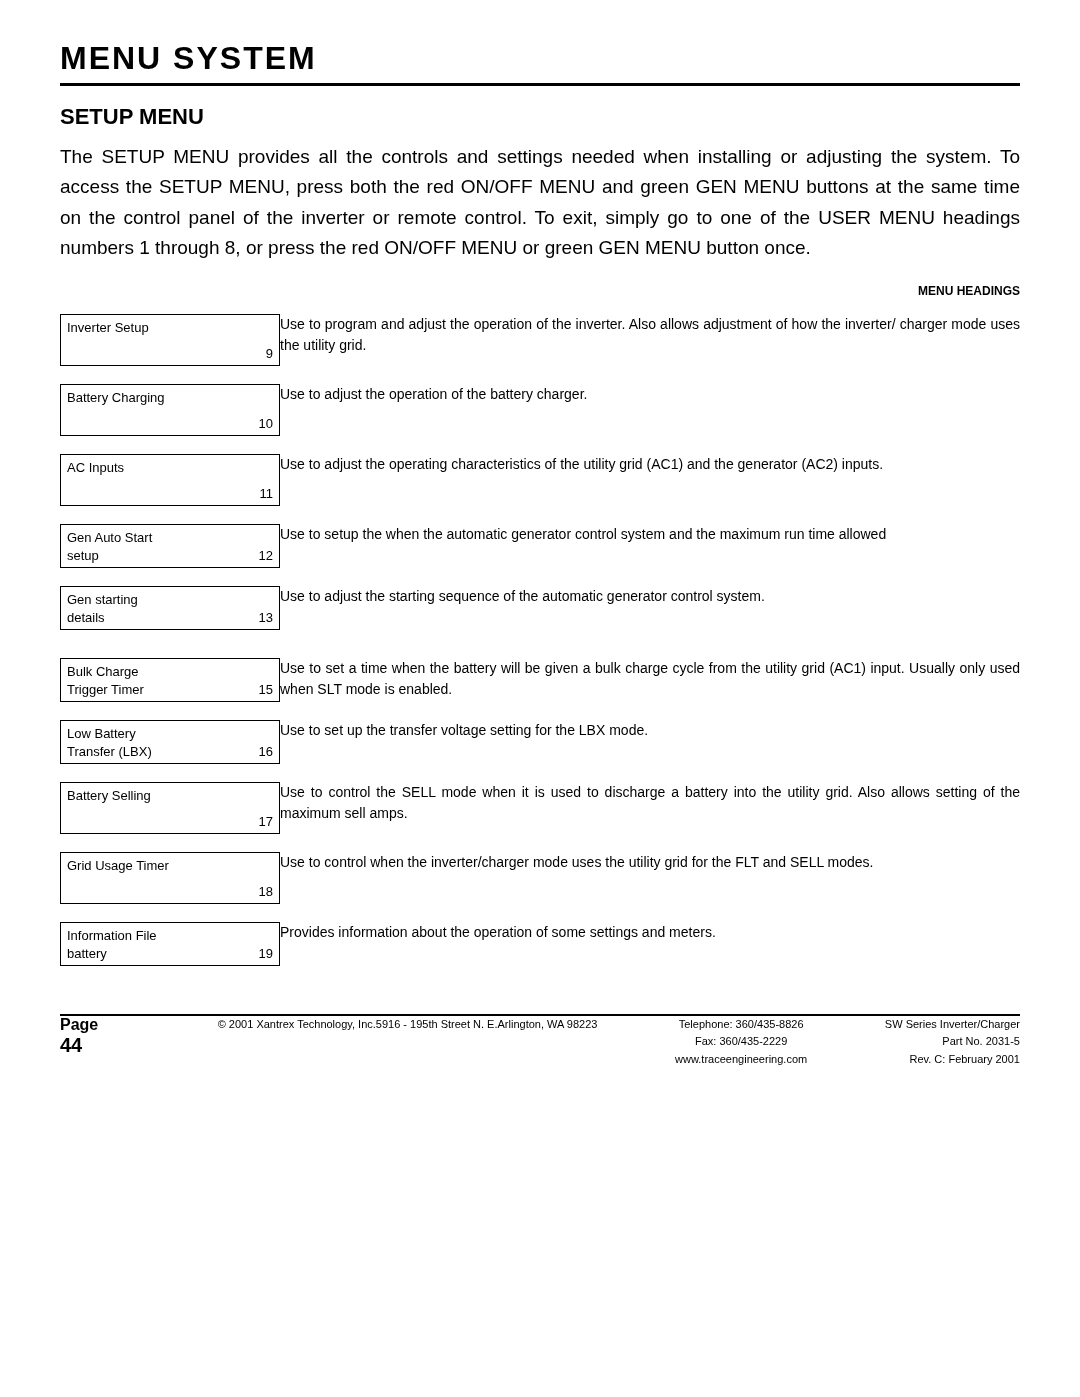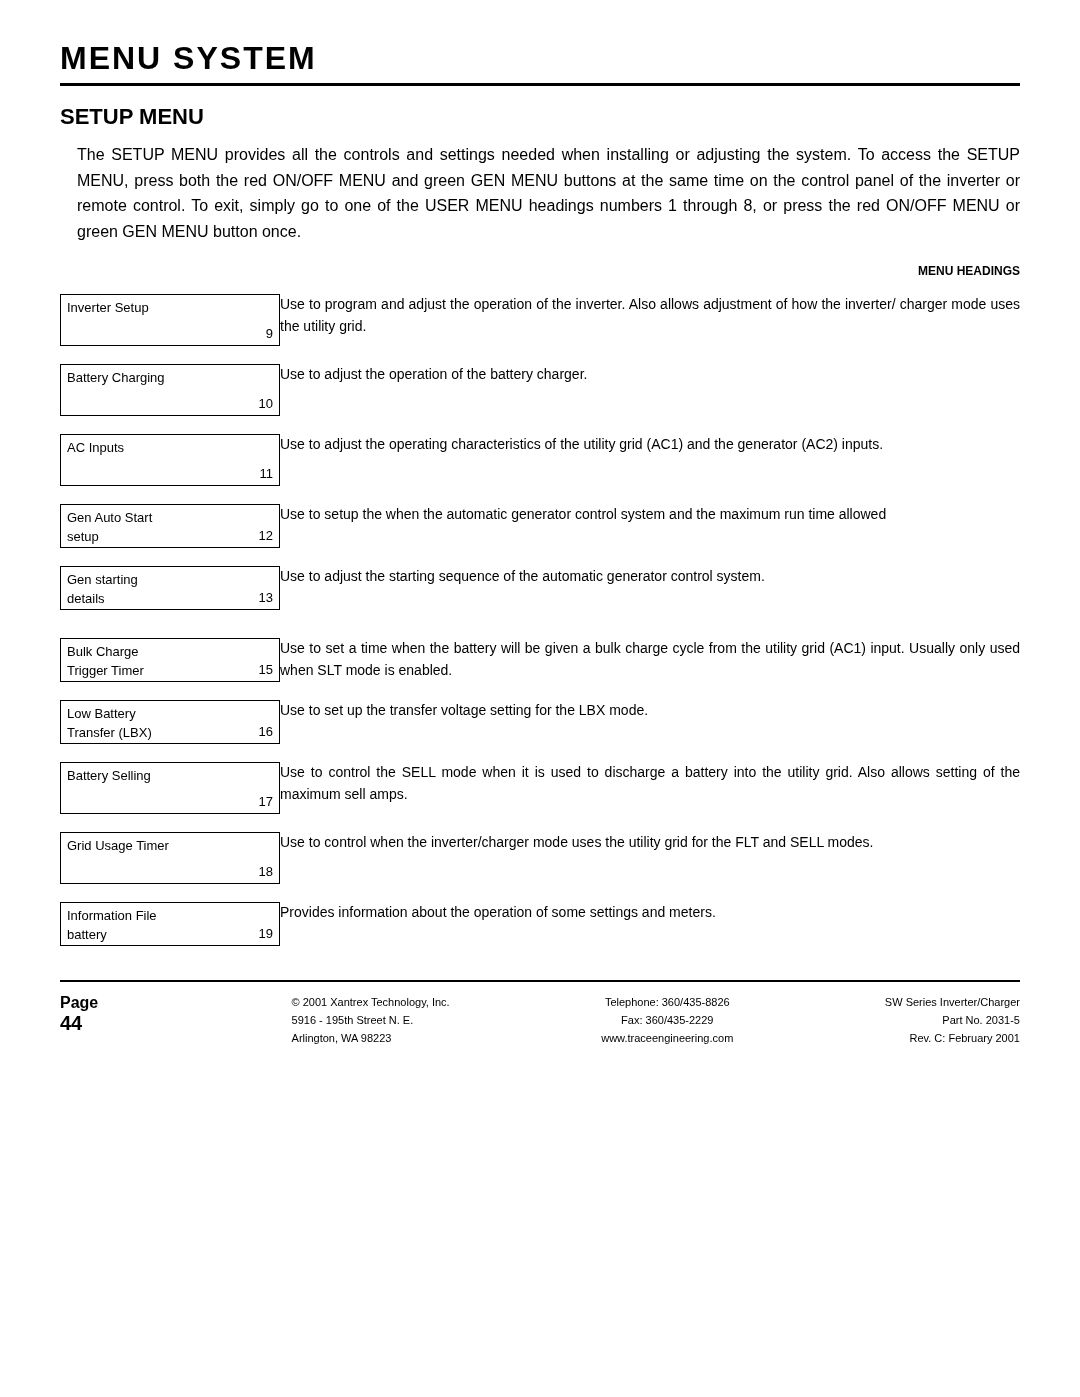--- a/index.html
+++ b/index.html
@@ -29,25 +29,24 @@
     }
 
     .section-title {
       font-size: 22px;
       font-weight: bold;
       text-transform: uppercase;
       margin-bottom: 12px;
     }
 
     .intro-text {
-      font-size: 16px;
+      font-size: 19px;
       line-height: 1.6;
       text-align: justify;
       margin-bottom: 20px;
-      margin-left: 17px;
     }
 
     .menu-headings-title {
       font-size: 12px;
       font-weight: bold;
       text-transform: uppercase;
       margin-bottom: 12px;
       text-align: right;
     }
 
@@ -94,22 +93,22 @@
       vertical-align: top;
     }
 
     .row-spacer {
       height: 10px;
     }
 
     
     .footer {
       border-top: 2px solid #000;
-      margin-top: 20px;
-      padding-top: 12px;
+      margin-top: 34px;
+      padding-top: 0;
       display: flex;
       align-items: flex-start;
       justify-content: space-between;
     }
 
     .footer-page {
       display: flex;
       flex-direction: column;
       align-items: flex-start;
       min-width: 80px;
@@ -120,21 +119,20 @@
       font-weight: bold;
     }
 
     .footer-page-number {
       font-size: 20px;
       font-weight: bold;
     }
 
     .footer-center-col {
       display: flex;
-      flex-direction: column;
       font-size: 11px;
       line-height: 1.6;
       text-align: left;
       justify-content: flex-end;
     }
 
     .footer-contact {
       display: flex;
       flex-direction: column;
       font-size: 11px;

